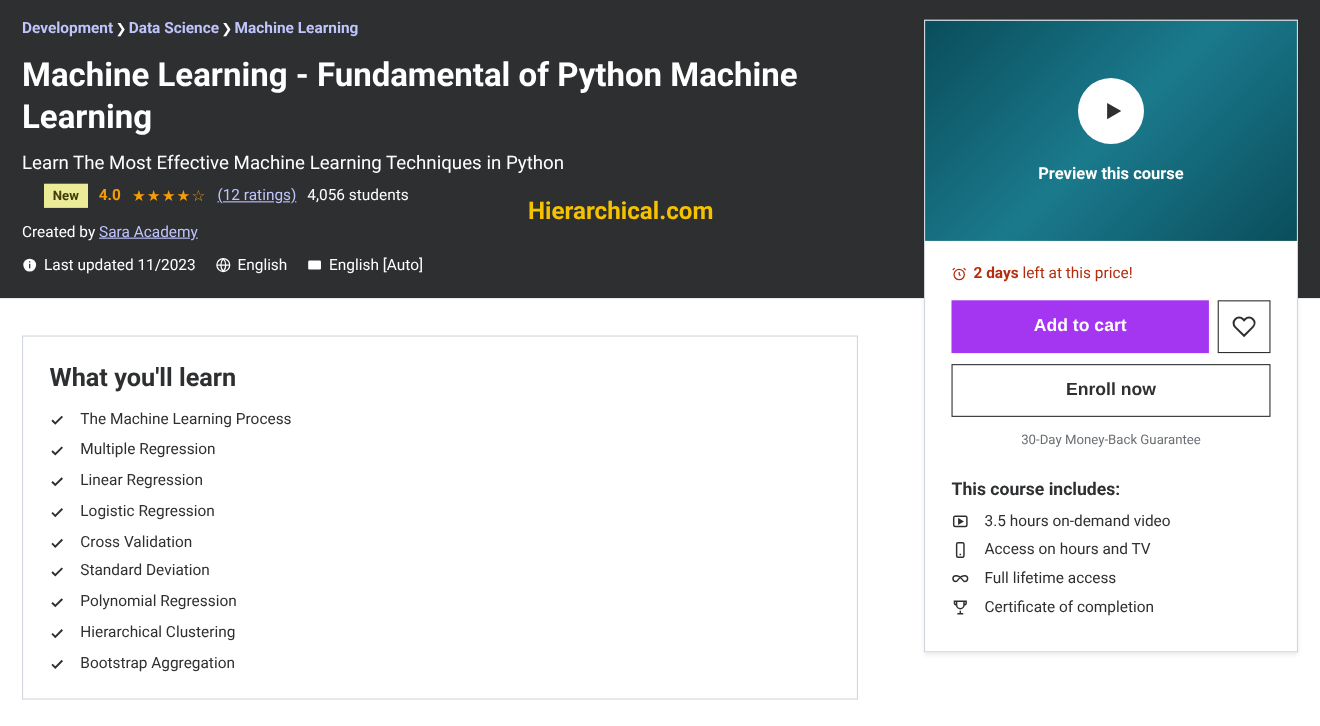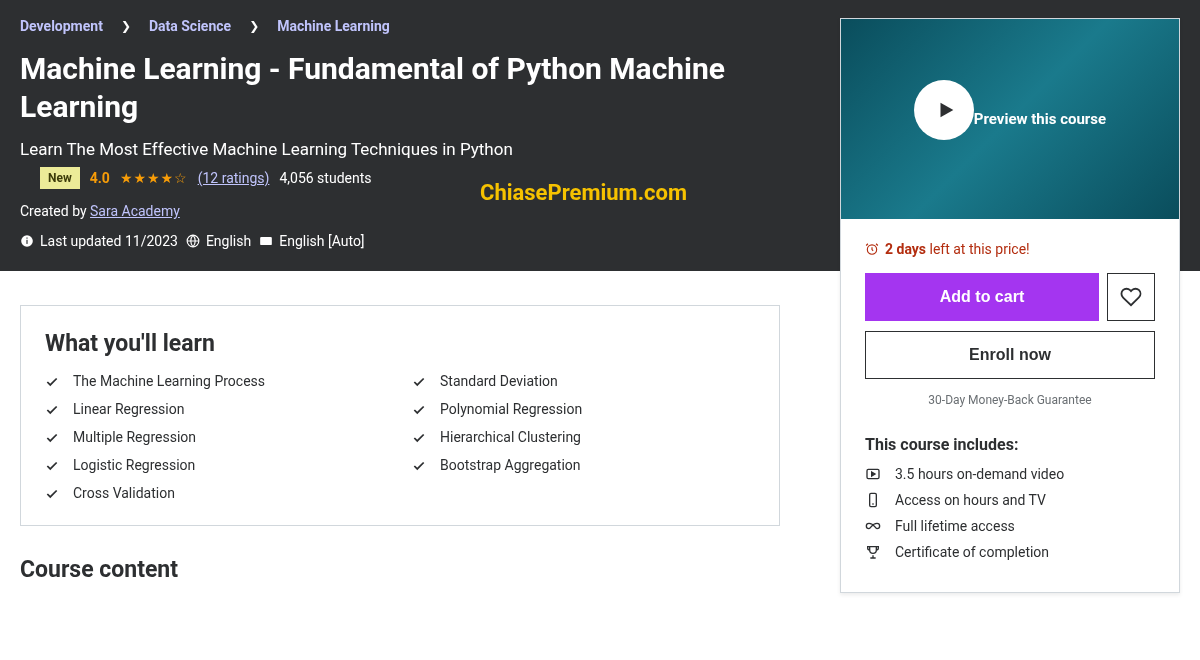--- a/index.html
+++ b/index.html
@@ -1,35 +1,35 @@
 <!DOCTYPE html>
 <html><head>
 <meta charset="utf-8">
 <style>
 * { margin: 0; padding: 0; box-sizing: border-box; }
 body { font-family: -apple-system, BlinkMacSystemFont, 'Segoe UI', Roboto, sans-serif; width: 1200px; height: 660px; overflow: hidden; background: #fff; }
 .hero { background: #2d2f31; color: #fff; padding: 18px 20px 22px; position: relative; }
-.breadcrumb { display: flex; align-items: center; gap: 18px; margin-bottom: 16px; }
+.breadcrumb { display: flex; align-items: center; gap: 2px; margin-bottom: 16px; }
 .breadcrumb a { color: #c0c4fc; font-weight: 700; font-size: 14px; text-decoration: none; }
 .breadcrumb .chev { color: #fff; font-size: 12px; }
 .title { font-size: 30px; font-weight: 700; line-height: 1.25; max-width: 760px; margin-bottom: 14px; }
 .subtitle { font-size: 17px; max-width: 760px; margin-bottom: 8px; }
 .rating-row { display: flex; align-items: center; gap: 10px; margin-bottom: 14px; flex-wrap: wrap; padding-left: 20px; }
 .badge-new { background: #eceb98; color: #3d3c0a; font-size: 12px; font-weight: 700; padding: 4px 8px; }
 .rating-num { color: #f69c08; font-weight: 700; font-size: 14px; }
 .stars { color: #f69c08; font-size: 14px; letter-spacing: 1px; }
 .ratings-link { color: #c0c4fc; text-decoration: underline; font-size: 14px; }
 .students { font-size: 14px; }
 .watermark { color: #f6c200; font-size: 22px; font-weight: 700; position: absolute; left: 480px; top: 180px; }
 .creator-row { font-size: 14px; margin-bottom: 14px; }
 .creator-row a { color: #c0c4fc; text-decoration: underline; }
-.meta-row { display: flex; align-items: center; gap: 8px; font-size: 14px; }
+.meta-row { display: flex; align-items: center; gap: 18px; font-size: 14px; }
 .meta-item { display: flex; align-items: center; gap: 6px; }
 .sidebar { position: absolute; right: 20px; top: 18px; width: 340px; background: #fff; border: 1px solid #d1d7dc; box-shadow: 0 2px 4px rgba(0,0,0,0.08); z-index: 10; }
-.preview { height: 200px; background: linear-gradient(135deg, #0a4d5c 0%, #1a7a8c 50%, #0a4d5c 100%); display: flex; flex-direction: row; align-items: center; justify-content: center; position: relative; color: #fff; }
+.preview { height: 200px; background: linear-gradient(135deg, #0a4d5c 0%, #1a7a8c 50%, #0a4d5c 100%); display: flex; flex-direction: column; align-items: center; justify-content: center; position: relative; color: #fff; }
 .play-btn { width: 60px; height: 60px; background: #fff; border-radius: 50%; display: flex; align-items: center; justify-content: center; margin-bottom: 18px; }
 .play-btn svg { margin-left: 4px; }
 .preview-text { font-weight: 700; font-size: 15px; }
 .sidebar-body { padding: 22px 24px; }
 .price-row { display: flex; align-items: baseline; gap: 12px; margin-bottom: 10px; }
 .price-free { font-size: 32px; font-weight: 700; color: #2d2f31; }
 .price-orig { font-size: 15px; color: #6a6f73; text-decoration: line-through; }
 .price-off { font-size: 15px; color: #2d2f31; }
 .urgency { display: flex; align-items: center; gap: 6px; color: #b32d0f; font-size: 14px; margin-bottom: 16px; }
 .urgency .bold { font-weight: 700; }
@@ -38,21 +38,21 @@
 .btn-wish { width: 48px; height: 48px; border: 1px solid #2d2f31; background: #fff; display: flex; align-items: center; justify-content: center; cursor: pointer; }
 .btn-enroll { width: 100%; height: 48px; background: #fff; border: 1px solid #2d2f31; color: #2d2f31; font-size: 16px; font-weight: 700; cursor: pointer; margin-bottom: 14px; }
 .guarantee { text-align: center; font-size: 12px; color: #6a6f73; margin-bottom: 28px; }
 .includes-title { font-weight: 700; font-size: 16px; color: #2d2f31; margin-bottom: 12px; }
 .includes-list { list-style: none; }
 .includes-list li { display: flex; align-items: center; gap: 14px; font-size: 14px; color: #2d2f31; margin-bottom: 10px; }
 .includes-list svg { width: 16px; height: 16px; flex-shrink: 0; }
 .main-body { padding: 34px 20px 0; max-width: 800px; }
 .learn-box { border: 1px solid #d1d7dc; padding: 24px; margin-bottom: 30px; }
 .learn-title { font-size: 23px; font-weight: 700; color: #2d2f31; margin-bottom: 16px; }
-.learn-grid { display: grid; grid-template-columns: 1fr 1fr; gap: 10px 24px; }
+.learn-grid { display: grid; grid-template-columns: 1fr; gap: 10px 24px; }
 .learn-item { display: flex; align-items: flex-start; gap: 14px; font-size: 14px; color: #2d2f31; }
 .learn-item svg { flex-shrink: 0; margin-top: 2px; }
 .section-title { font-size: 23px; font-weight: 700; color: #2d2f31; }
 </style>
 </head>
 <body>
 
 <div class="hero">
   <nav class="breadcrumb">
     <a>Development</a>
@@ -63,21 +63,21 @@
   </nav>
   <h1 class="title">Machine Learning - Fundamental of Python Machine Learning</h1>
   <p class="subtitle">Learn The Most Effective Machine Learning Techniques in Python</p>
   <div class="rating-row">
     <span class="badge-new">New</span>
     <span class="rating-num">4.0</span>
     <span class="stars">★★★★☆</span>
     <a class="ratings-link">(12 ratings)</a>
     <span class="students">4,056 students</span>
   </div>
-  <div class="watermark">ChiasePremium.com</div>
+  <div class="watermark">Hierarchical.com</div>
   <div class="creator-row">
     <span>Created by </span><a>Sara Academy</a>
   </div>
   <div class="meta-row">
     <div class="meta-item">
       <svg width="14" height="14" viewBox="0 0 24 24" fill="#fff">
           <circle cx="12" cy="12" r="10"></circle>
           <rect x="11" y="10" width="2" height="7" fill="#2d2f31"></rect>
           <rect x="11" y="6" width="2" height="2" fill="#2d2f31"></rect>
         </svg>
@@ -166,27 +166,27 @@
         <div class="learn-item">
             <svg width="14" height="14" viewBox="0 0 24 24" fill="none" stroke="#2d2f31" stroke-width="3">
               <path d="M4 12l5 5L20 6"></path>
             </svg>
             <span>The Machine Learning Process</span>
           </div>
         <div class="learn-item" style="margin-top:12px">
             <svg width="14" height="14" viewBox="0 0 24 24" fill="none" stroke="#2d2f31" stroke-width="3">
               <path d="M4 12l5 5L20 6"></path>
             </svg>
+            <span>Multiple Regression</span>
+          </div>
+        <div class="learn-item" style="margin-top:12px">
+            <svg width="14" height="14" viewBox="0 0 24 24" fill="none" stroke="#2d2f31" stroke-width="3">
+              <path d="M4 12l5 5L20 6"></path>
+            </svg>
             <span>Linear Regression</span>
-          </div>
-        <div class="learn-item" style="margin-top:12px">
-            <svg width="14" height="14" viewBox="0 0 24 24" fill="none" stroke="#2d2f31" stroke-width="3">
-              <path d="M4 12l5 5L20 6"></path>
-            </svg>
-            <span>Multiple Regression</span>
           </div>
         <div class="learn-item" style="margin-top:12px">
             <svg width="14" height="14" viewBox="0 0 24 24" fill="none" stroke="#2d2f31" stroke-width="3">
               <path d="M4 12l5 5L20 6"></path>
             </svg>
             <span>Logistic Regression</span>
           </div>
         <div class="learn-item" style="margin-top:12px">
             <svg width="14" height="14" viewBox="0 0 24 24" fill="none" stroke="#2d2f31" stroke-width="3">
               <path d="M4 12l5 5L20 6"></path>

